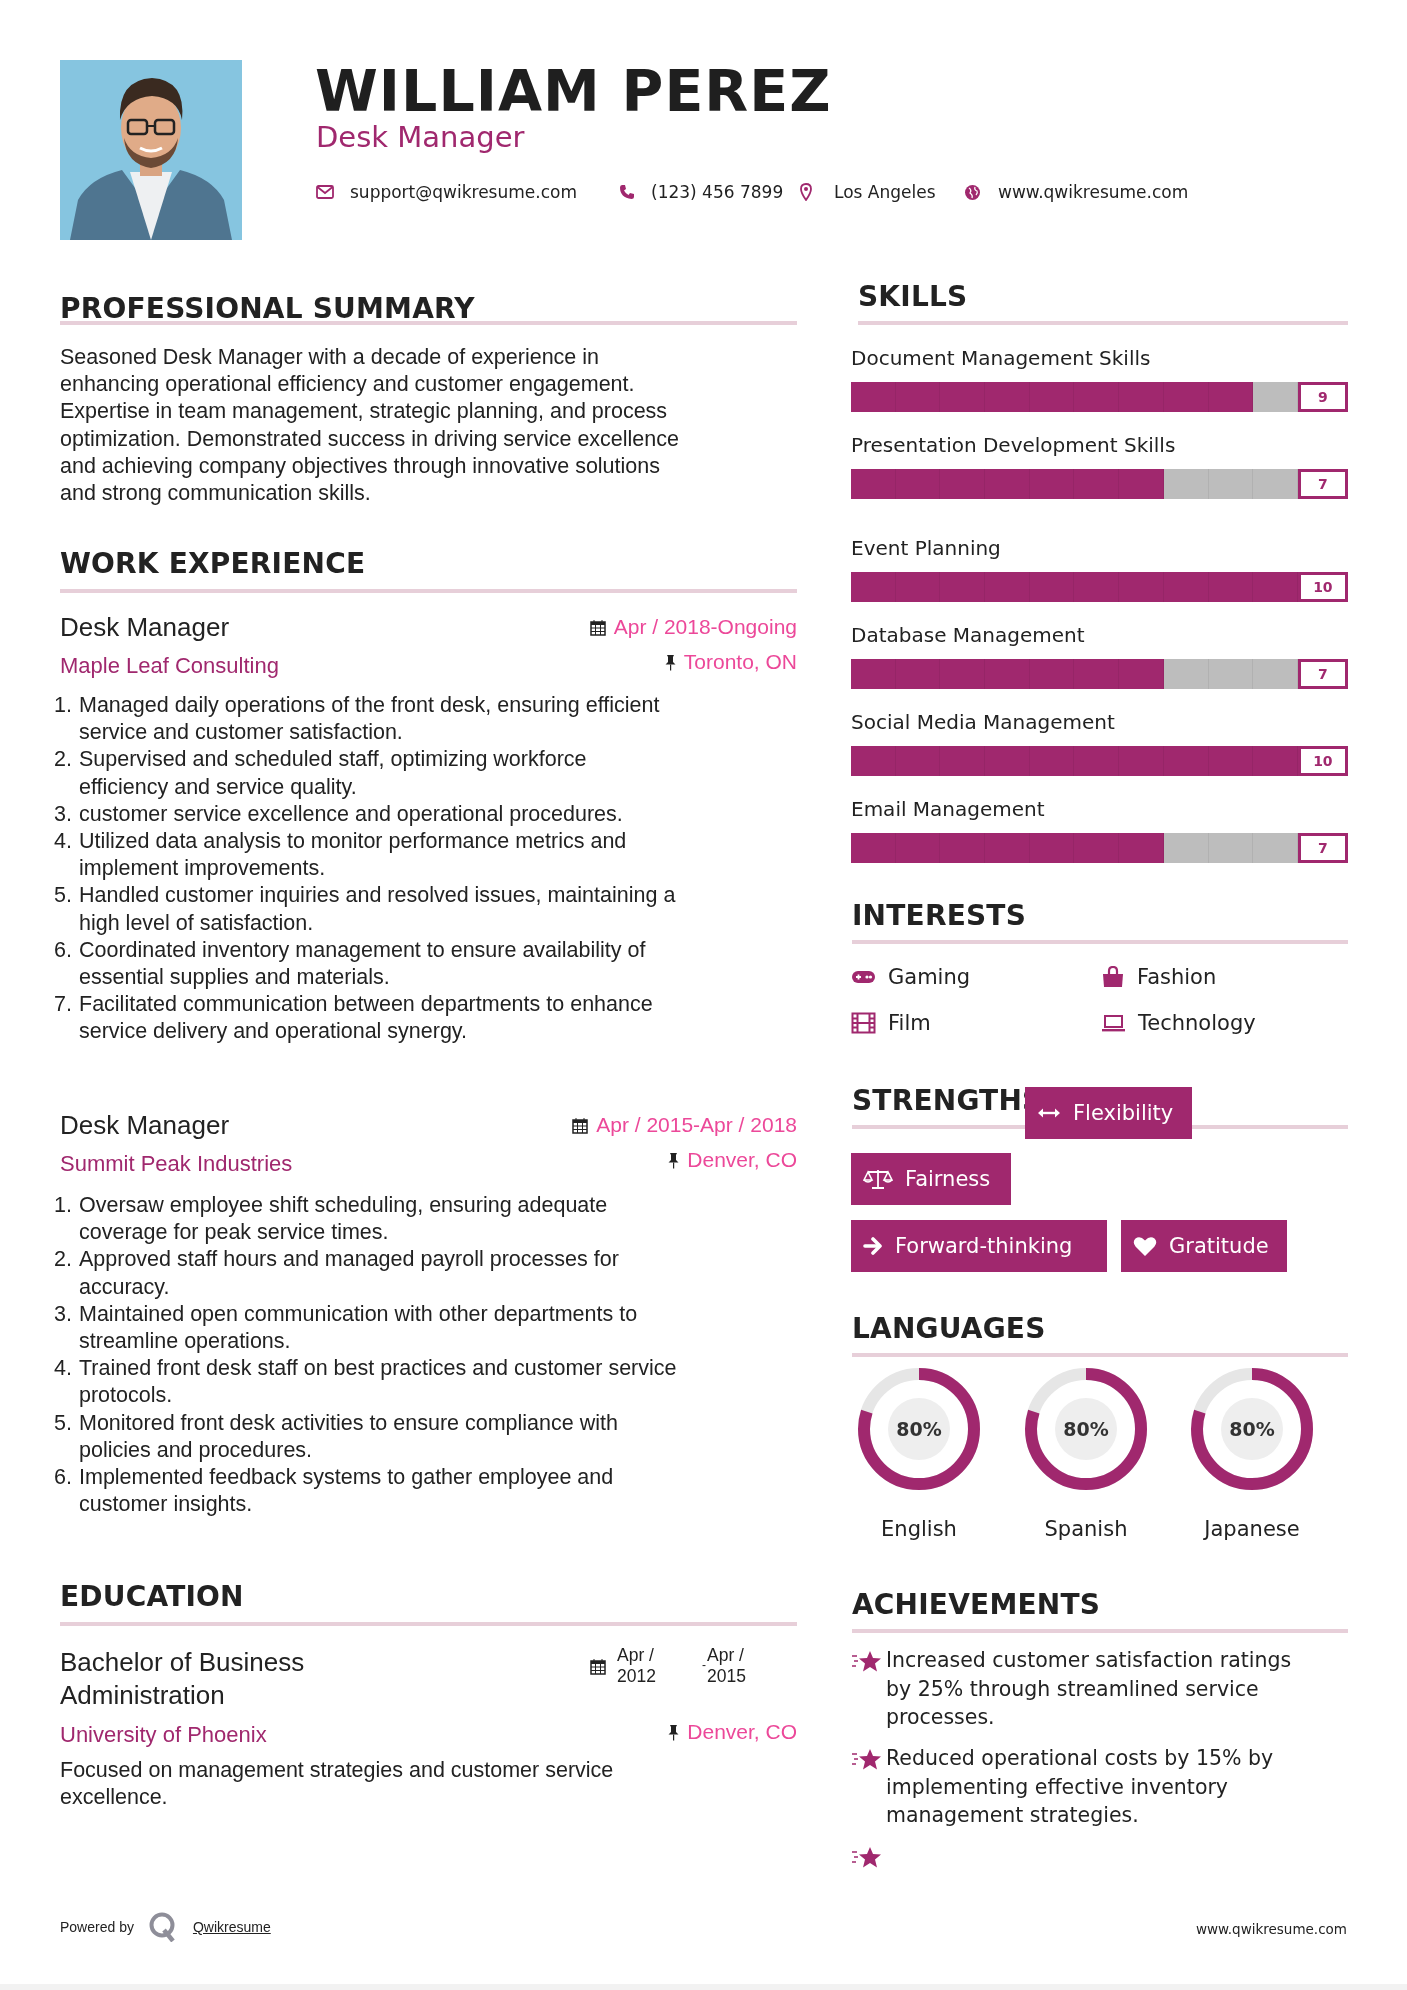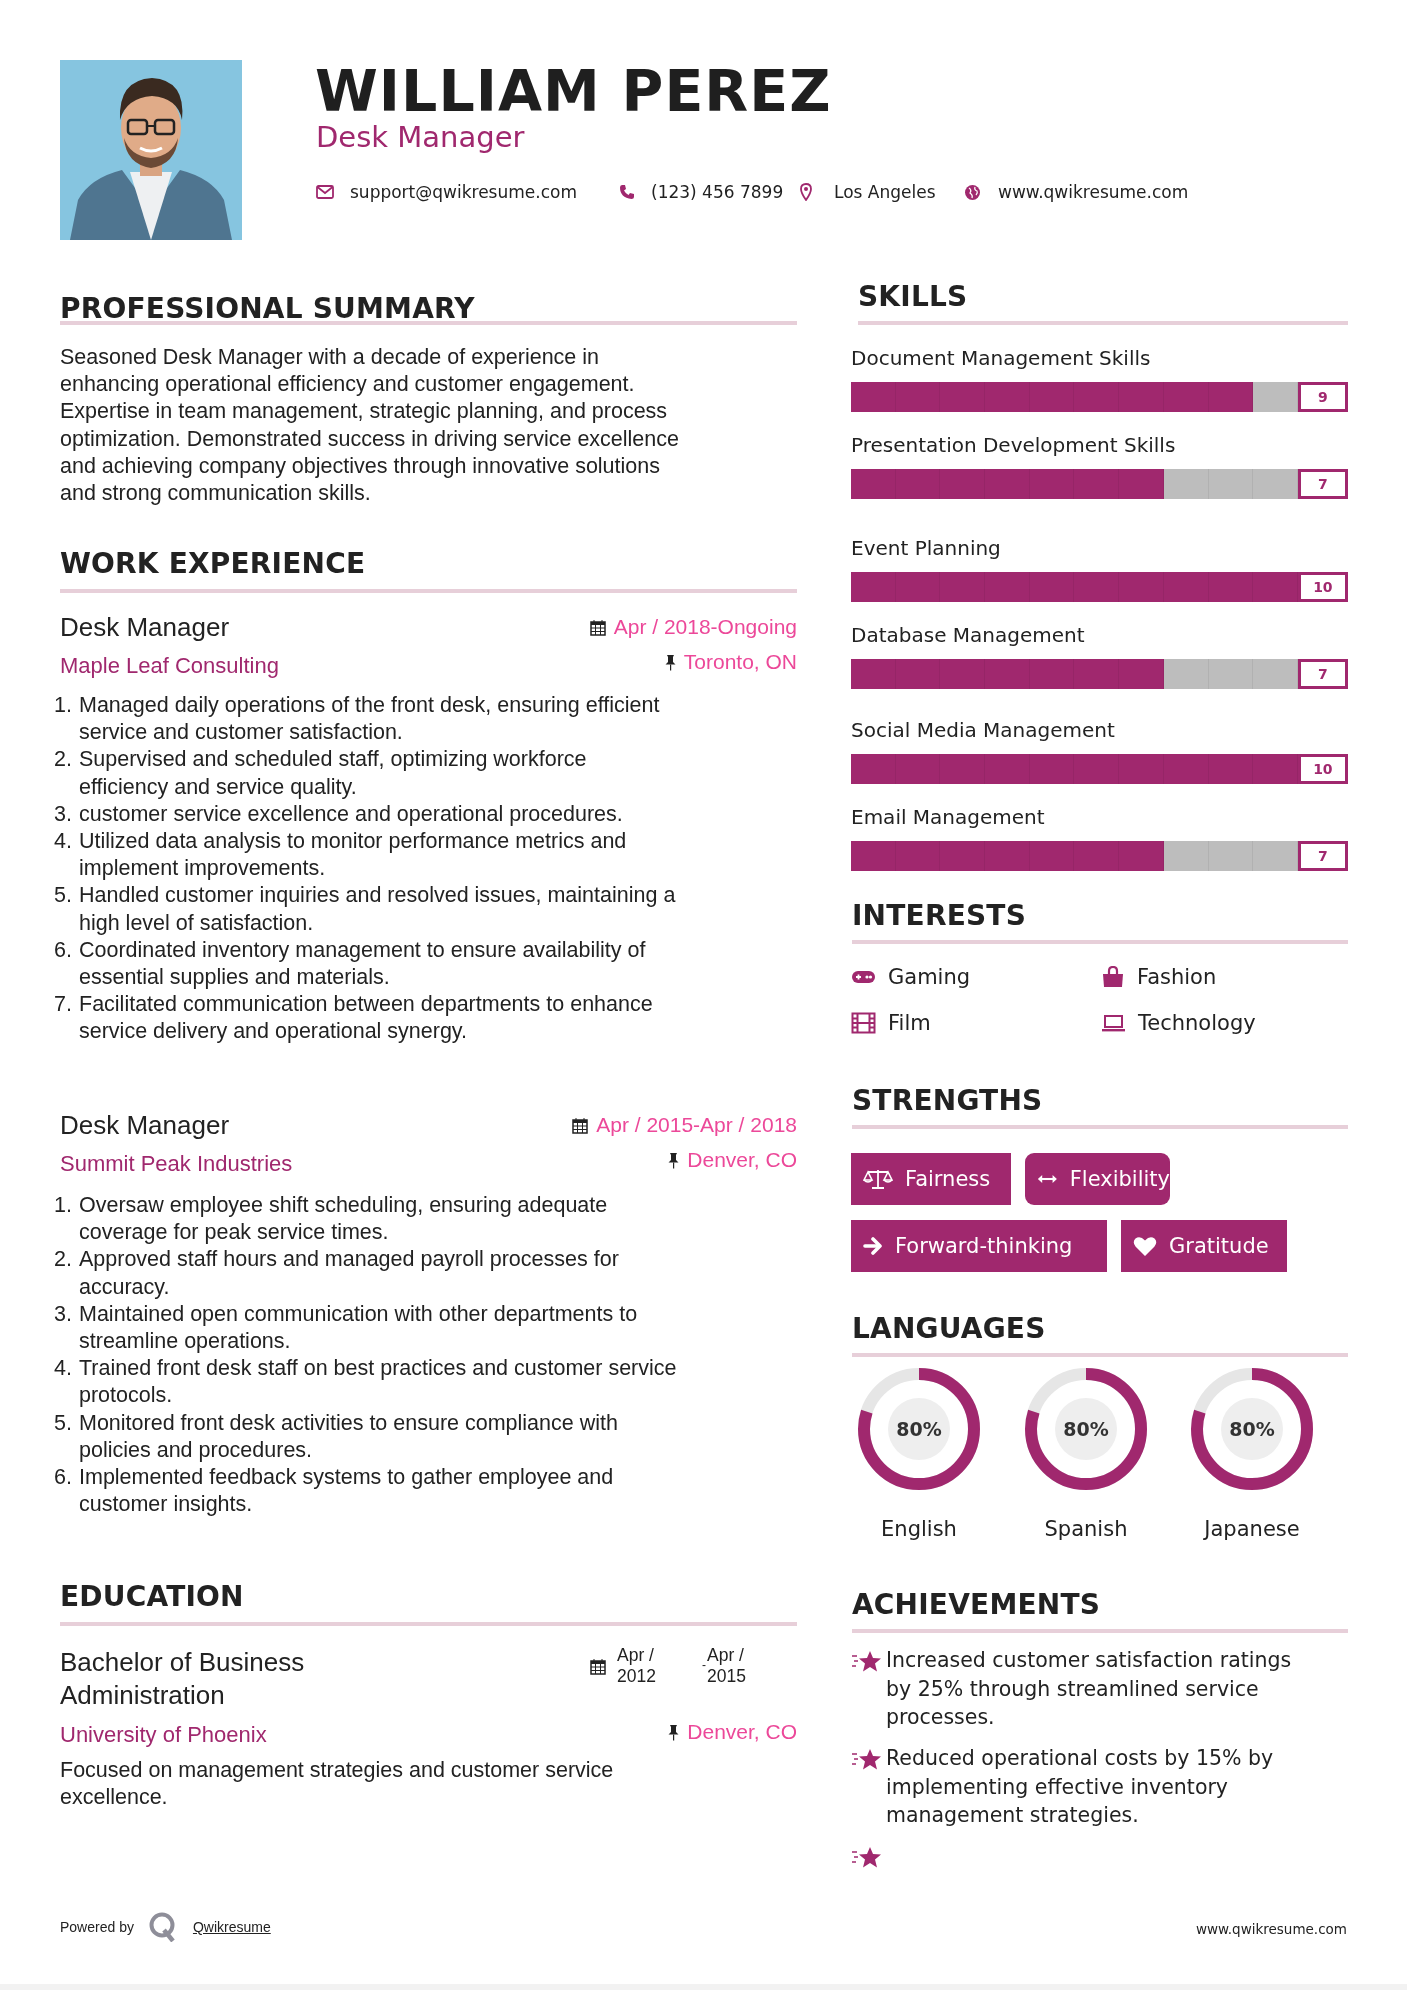--- a/index.html
+++ b/index.html
@@ -325,21 +325,21 @@
         <div class="seg on"></div>
         <div class="seg on"></div>
         <div class="seg on"></div>
         <div class="seg on"></div>
         <div class="seg off"></div>
         <div class="seg off"></div>
         <div class="seg off"></div>
         <div class="seg-box">7</div>
       </div>
     </div>
-    <div style="height: 87px; margin-top: 8px;">
+    <div style="height: 87px;">
       <div class="skill-label" style="height: 39px; padding-top: 2px;">Social Media Management</div>
       <div class="skill-bar">
         <div class="seg on"></div>
         <div class="seg on"></div>
         <div class="seg on"></div>
         <div class="seg on"></div>
         <div class="seg on"></div>
         <div class="seg on"></div>
         <div class="seg on"></div>
         <div class="seg on"></div>
@@ -402,21 +402,21 @@
 <div class="abs sec-title" style="left:852px; top:1084px;">STRENGTHS</div>
 <div class="abs rule" style="left:852px; top:1125px; width:496px;"></div>
 <div class="abs tag" style="left:851px; top:1153px; width:160px;">
   <svg width="30" height="22" viewBox="0 0 30 22">
       <path d="M15 2 V19 M5 4 H25 M9 20 H21" stroke="#fff" stroke-width="1.8"></path>
       <path d="M5 4 L1 12 H9 Z M25 4 L21 12 H29 Z" fill="none" stroke="#fff" stroke-width="1.6"></path>
       <path d="M1 12 Q5 16 9 12 M21 12 Q25 16 29 12" fill="none" stroke="#fff" stroke-width="1.6"></path>
     </svg>
   <span>Fairness</span>
 </div>
-<div class="abs tag" style="left:1025px; top:1153px; width:145px;border-radius:9px;">
+<div class="abs tag" style="left:1025px; top:1087px; width:167px;">
   <svg width="24" height="14" viewBox="0 0 24 14">
       <path d="M4 7 H20" stroke="#fff" stroke-width="2.4"></path>
       <path d="M1 7 L6 2.5 V11.5 Z M23 7 L18 2.5 V11.5 Z" fill="#fff"></path>
     </svg>
   <span>Flexibility</span>
 </div>
 <div class="abs tag" style="left:851px; top:1220px; width:256px;">
   <svg width="20" height="18" viewBox="0 0 20 18">
       <path d="M2 9 H14" stroke="#fff" stroke-width="3.6" stroke-linecap="round"></path>
       <path d="M10 2 L17 9 L10 16" fill="none" stroke="#fff" stroke-width="3.6" stroke-linecap="round" stroke-linejoin="round"></path>

